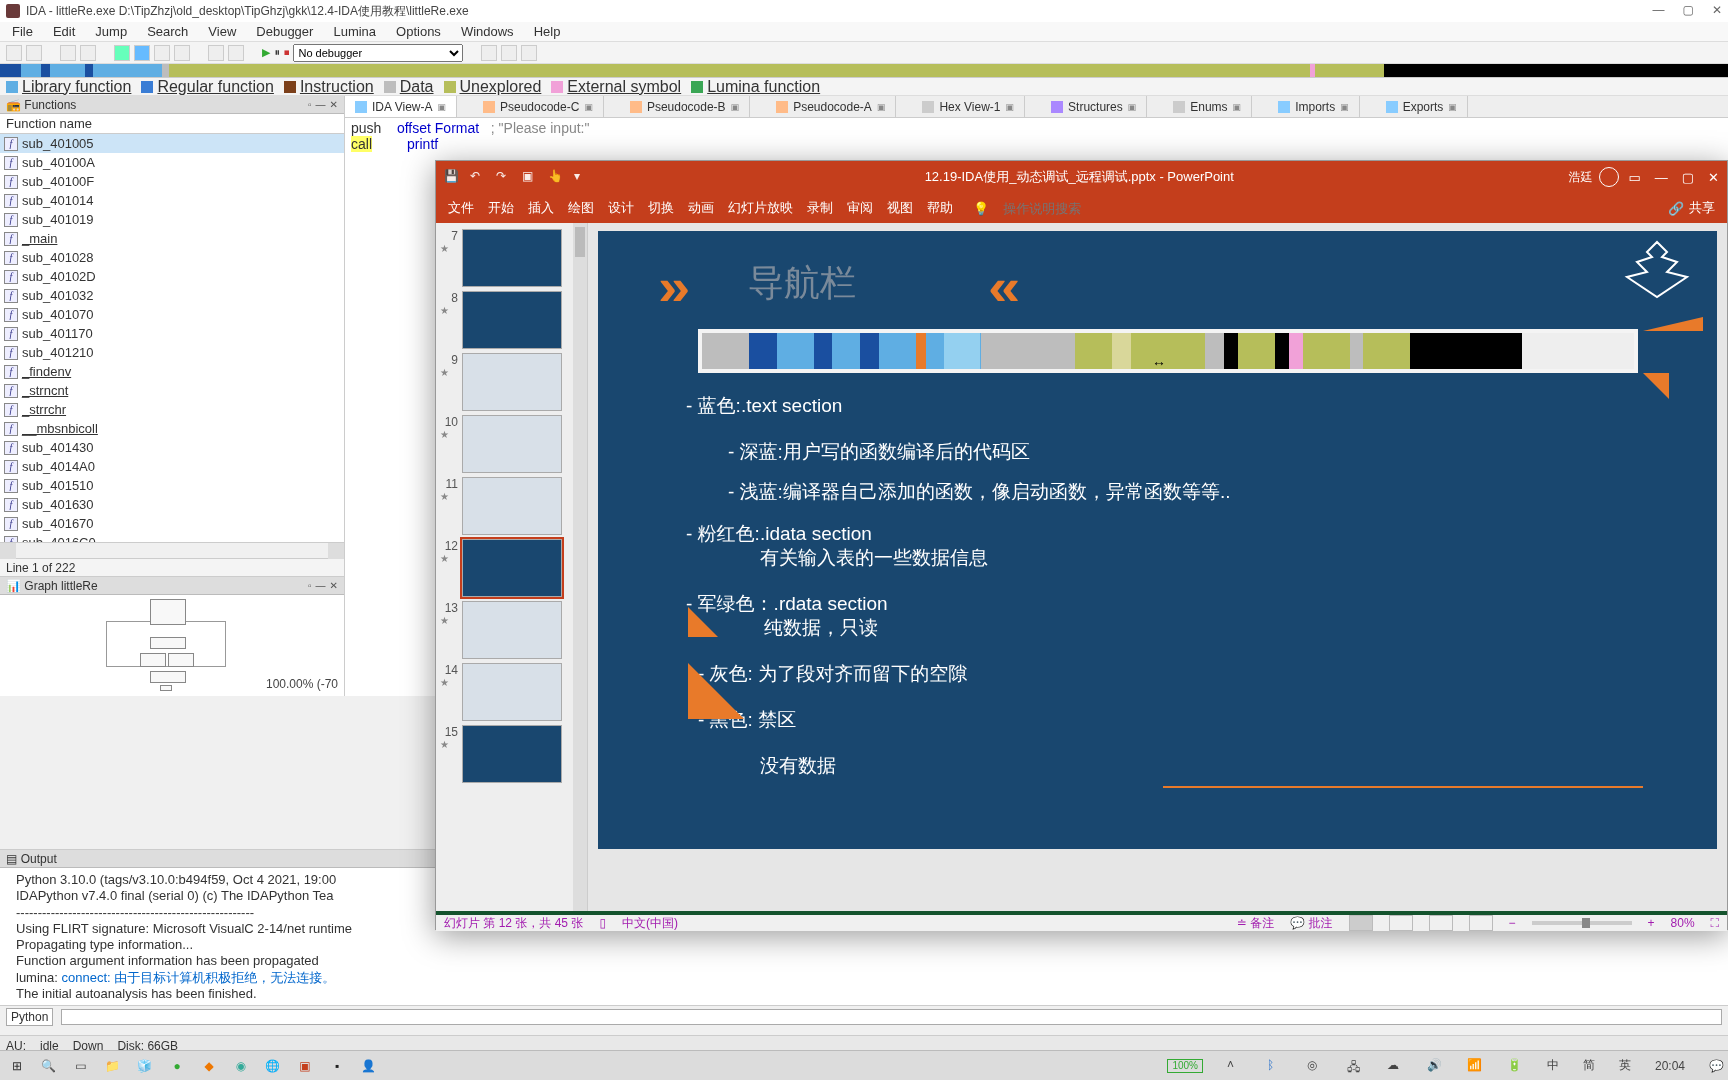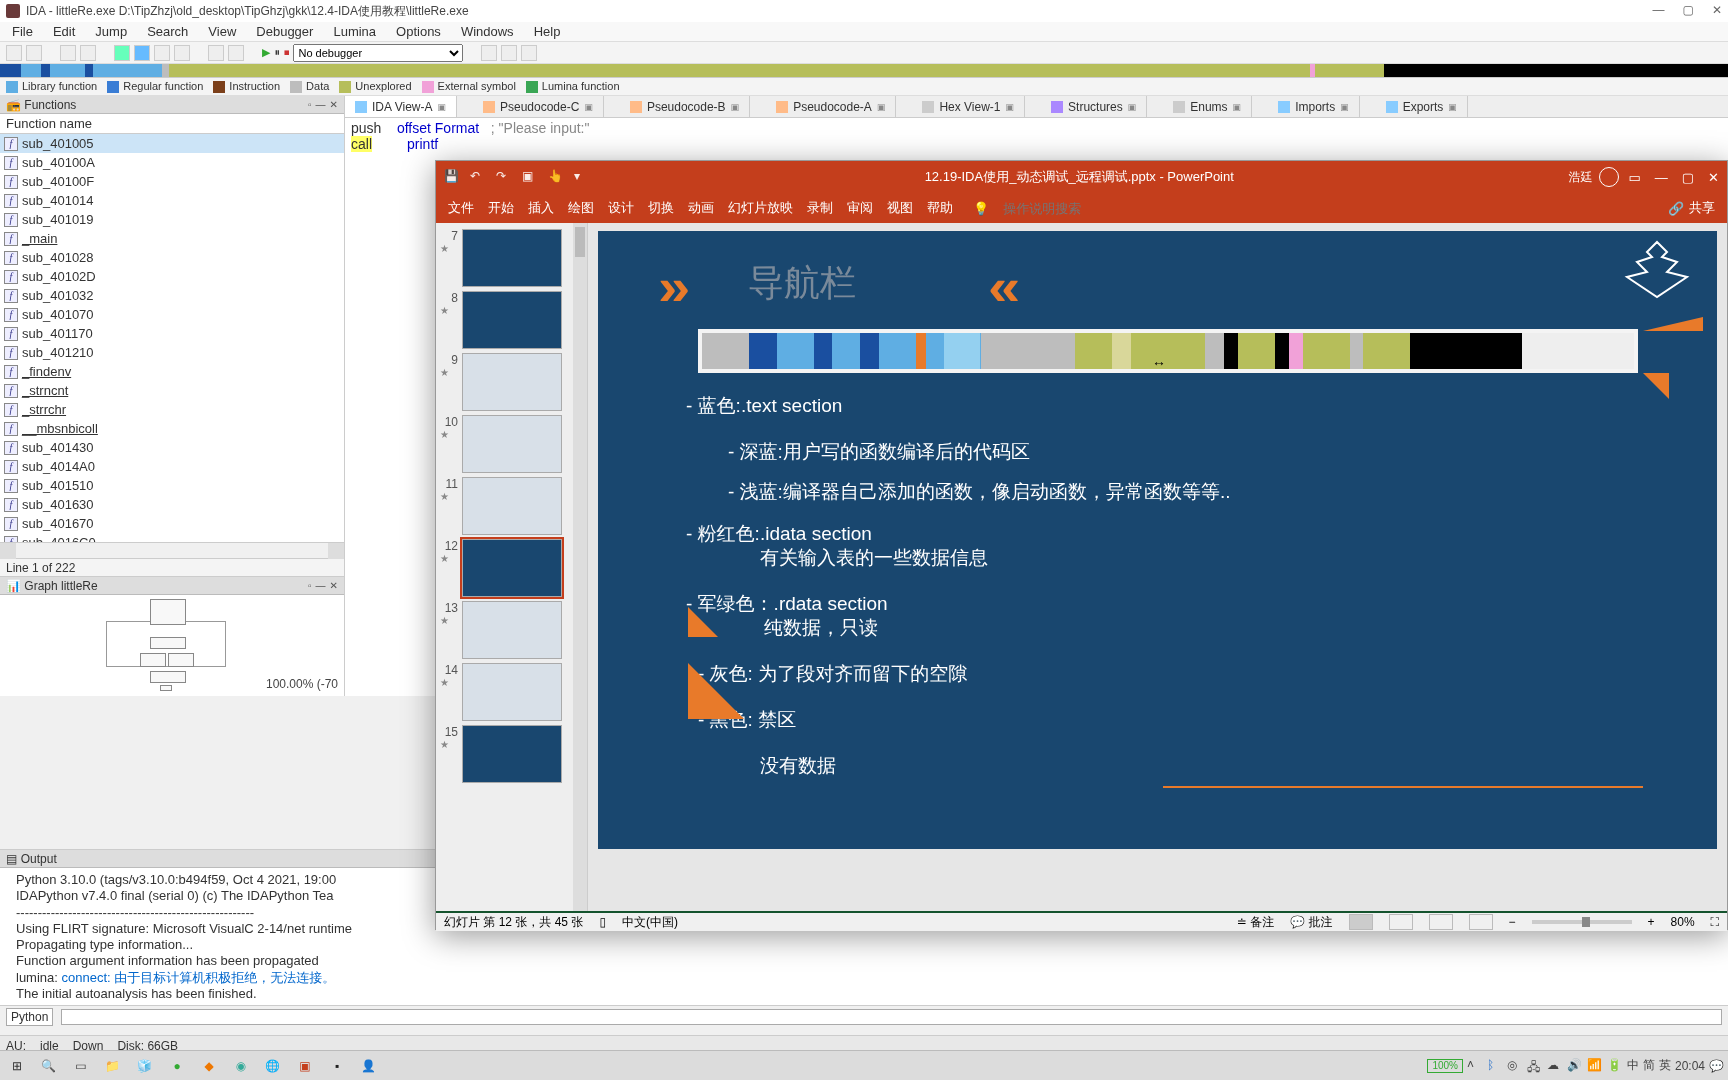--- a/index.html
+++ b/index.html
@@ -11,21 +11,21 @@
 .ida-titlebar .ico { width: 14px; height: 14px; background: #6a3a3a; margin-right: 6px; border-radius: 2px; }
 .ida-titlebar .wincontrols { position: absolute; right: 6px; top: 3px; display: flex; gap: 18px; color: #666; font-size: 12px; }
 .ida-menubar { height: 20px; background: #f8f8f8; display: flex; align-items: center; padding: 0 4px; gap: 4px; border-bottom: 1px solid #ddd; font-size: 13px; }
 .ida-menubar span { padding: 2px 8px; }
 .ida-toolbar { height: 22px; background: #f4f4f4; display: flex; align-items: center; padding: 0 6px; gap: 4px; border-bottom: 1px solid #ddd; font-size: 11px; }
 .ida-toolbar .tbtn { width: 16px; height: 16px; border: 1px solid #ccc; background: #eee; }
 .ida-toolbar select { font-size: 11px; height: 18px; }
 .ida-navbar { height: 14px; background: #e8e8e8; display: flex; border-bottom: 1px solid #ccc; }
 .ida-navbar .seg { height: 100%; }
 
-.ida-legend { height: 18px; background: #f4f4f4; display: flex; align-items: center; gap: 10px; padding: 0 6px; font-size: 11px; border-bottom: 1px solid #ddd; }
+.ida-legend { height: 18px; background: #f4f4f4; display: flex; align-items: center; gap: 10px; padding: 0 6px; font-size: 16px; border-bottom: 1px solid #ddd; text-decoration: underline; }
 .ida-legend .sw { width: 12px; height: 12px; display: inline-block; margin-right: 4px; vertical-align: middle; }
 
 .ida-body { display: flex; height: 600px; }
 
 .func-pane { width: 345px; border-right: 1px solid #ccc; display: flex; flex-direction: column; }
 .pane-title { height: 18px; background: #ddd; display: flex; align-items: center; padding: 0 6px; font-size: 12px; border-bottom: 1px solid #bbb; }
 .pane-title .btns { margin-left: auto; display: flex; gap: 4px; font-size: 10px; color: #555; }
 .func-header { height: 20px; background: #fff; border-bottom: 1px solid #ccc; padding: 2px 6px; font-size: 13px; display: flex; align-items: center; }
 .func-list { flex: 1; background: #fff; overflow: hidden; }
 .func-list .fitem { height: 19px; display: flex; align-items: center; padding: 0 4px; font-size: 13px; }
@@ -85,21 +85,21 @@
 .ppt-thumbs .timg { width: 100px; height: 58px; background: #19476f; border: 1px solid #aaa; }
 .ppt-thumbs .timg.light { background: #d8e0e8; }
 .ppt-thumbs .timg.act { outline: 2px solid #c43e1c; }
 .ppt-thumbs .tscroll { position: absolute; right: 0; top: 0; width: 14px; height: 100%; background: #ddd; }
 .ppt-thumbs .tscroll .th { position: absolute; left: 2px; top: 4px; width: 10px; height: 30px; background: #bbb; }
 
 .ppt-slidearea { flex: 1; background: #e6e6e6; display: flex; flex-direction: column; }
 .ppt-slide { margin: 8px 10px 4px 10px; background: #19476f; height: 618px; position: relative; color: #fff; }
 .ppt-notes { margin: 0 10px; height: 40px; color: #888; font-size: 18px; display: flex; align-items: center; padding-left: 8px; }
 
-.ppt-status { height: 20px; background: #f0f0f0; border-top: 2px solid #14532d; display: flex; align-items: center; font-size: 12px; padding: 0 8px; gap: 16px; color: #000000; }
+.ppt-status { height: 20px; background: #f0f0f0; border-top: 4px solid #14532d; display: flex; align-items: center; font-size: 12px; padding: 0 8px; gap: 16px; color: #a21caf; }
 .ppt-status .spacer { flex: 1; }
 .ppt-status .vbtn { width: 24px; height: 16px; border: 1px solid #bbb; }
 .ppt-status .vbtn.act { background: #ccc; }
 .ppt-status .zslider { width: 100px; height: 4px; background: #ccc; position: relative; }
 .ppt-status .zslider::after { content: ''; position: absolute; left: 50%; top: -3px; width: 8px; height: 10px; background: #888; }
 
 
 .sl-chev { position: absolute; font-size: 58px; color: #e87a2a; font-weight: bold; transform: scaleY(0.9); letter-spacing: -14px; }
 .sl-title { position: absolute; top: 28px; left: 150px; font-size: 36px; color: #7a8a9a; }
 .sl-logo { position: absolute; top: 6px; right: 10px; width: 100px; height: 70px; }
@@ -111,21 +111,21 @@
 .sl-tri-l { position: absolute; left: 90px; top: 432px; width: 0; height: 0; border-left: 56px solid #e87a2a; border-top: 56px solid transparent; }
 .sl-tri-l2 { position: absolute; left: 90px; top: 376px; width: 0; height: 0; border-right: 30px solid transparent; border-bottom: 30px solid #e87a2a; }
 .sl-line { position: absolute; left: 565px; top: 555px; width: 480px; height: 2px; background: #e87a2a; }
 .sl-text { position: absolute; font-size: 19px; line-height: 1.6; }
 .cursor-ico { position: absolute; top: 122px; left: 554px; font-size: 14px; color: #000; pointer-events: none; }
 
 
 .taskbar { position: absolute; bottom: 0; left: 0; width: 1728px; height: 30px; background: #dcdcdc; border-top: 1px solid #bbb; display: flex; align-items: center; padding: 0 4px; gap: 6px; }
 .taskbar .tbico { width: 26px; height: 24px; display: flex; align-items: center; justify-content: center; }
 .taskbar .spacer { flex: 1; }
-.taskbar .tray { display: flex; align-items: center; gap: 4px; font-size: 12px; color: #444; }
+.taskbar .tray { display: flex; align-items: center; gap: 24px; font-size: 12px; color: #444; }
 .taskbar .tray .trayico { width: 16px; height: 16px; }
 .taskbar .battery { border: 1px solid #3a3; padding: 0 4px; font-size: 10px; color: #3a3; height: 14px; display: flex; align-items: center; }
 </style>
 </head>
 <body>
 
 <div class="ida-window">
   <div class="ida-titlebar">
     <span class="ico"></span>
     <span>IDA - littleRe.exe D:\TipZhzj\old_desktop\TipGhzj\gkk\12.4-IDA使用教程\littleRe.exe</span>

